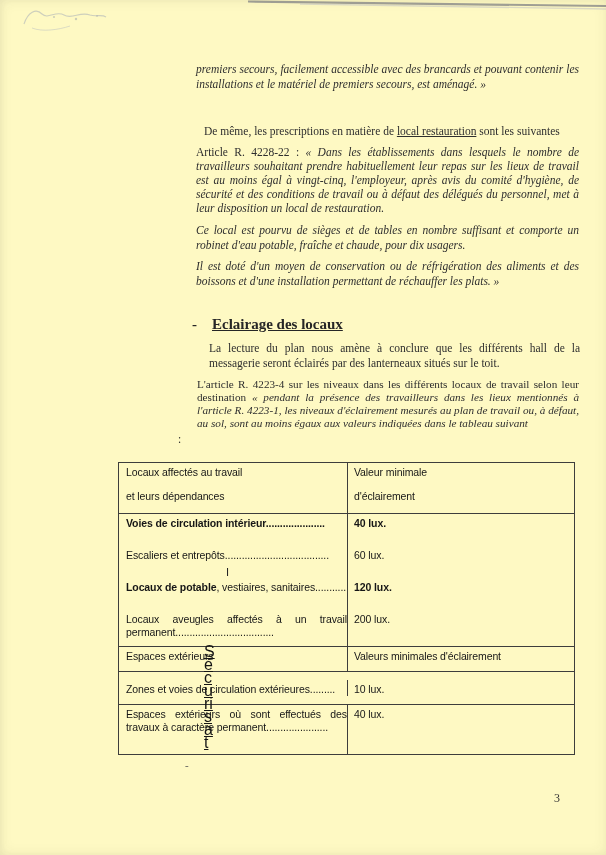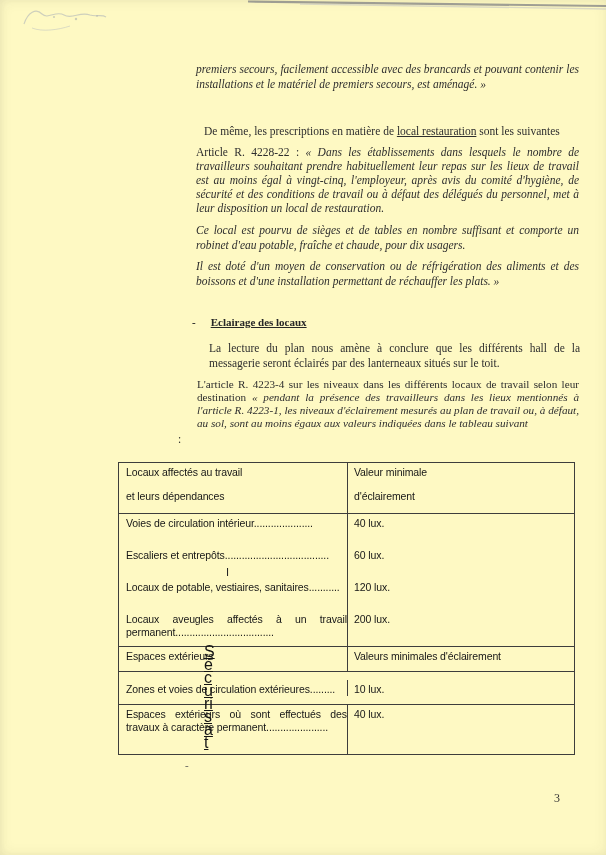--- a/index.html
+++ b/index.html
@@ -8,22 +8,22 @@
     background:#fef9c3;
     box-shadow: inset 0 0 14px rgba(60,60,55,0.07), inset 2px 0 6px rgba(60,60,55,0.05);
     font-family:"Liberation Serif", serif;
     color:#2e2e2e;
     overflow:hidden;
   }
   .para { position:absolute; margin:0; text-align:justify; font-size:11.5px; line-height:15px; color:#2e2e2e; }
   .it { font-style:italic; }
   .nw { white-space:nowrap; text-align:left; }
   .u { text-decoration:underline; }
-  .b { font-weight:normal; }
-  .heading-line { position:absolute; font-size:11px; font-weight:bold; color:#262626; }
+  .b { font-weight:bold; }
+  .heading-line { position:absolute; font-size:15px; font-weight:bold; color:#262626; }
   .heading-line .htxt { text-decoration:underline; margin-left:15px; }
 
   
   .tbl {
     position:absolute; left:118px; top:462px; width:457px;
     border:1.8px solid #3e3e3c;
     font-family:"Liberation Sans", sans-serif;
     font-size:10.5px; letter-spacing:-0.1px; color:#161616;
     box-sizing:border-box; background:transparent;
   }

